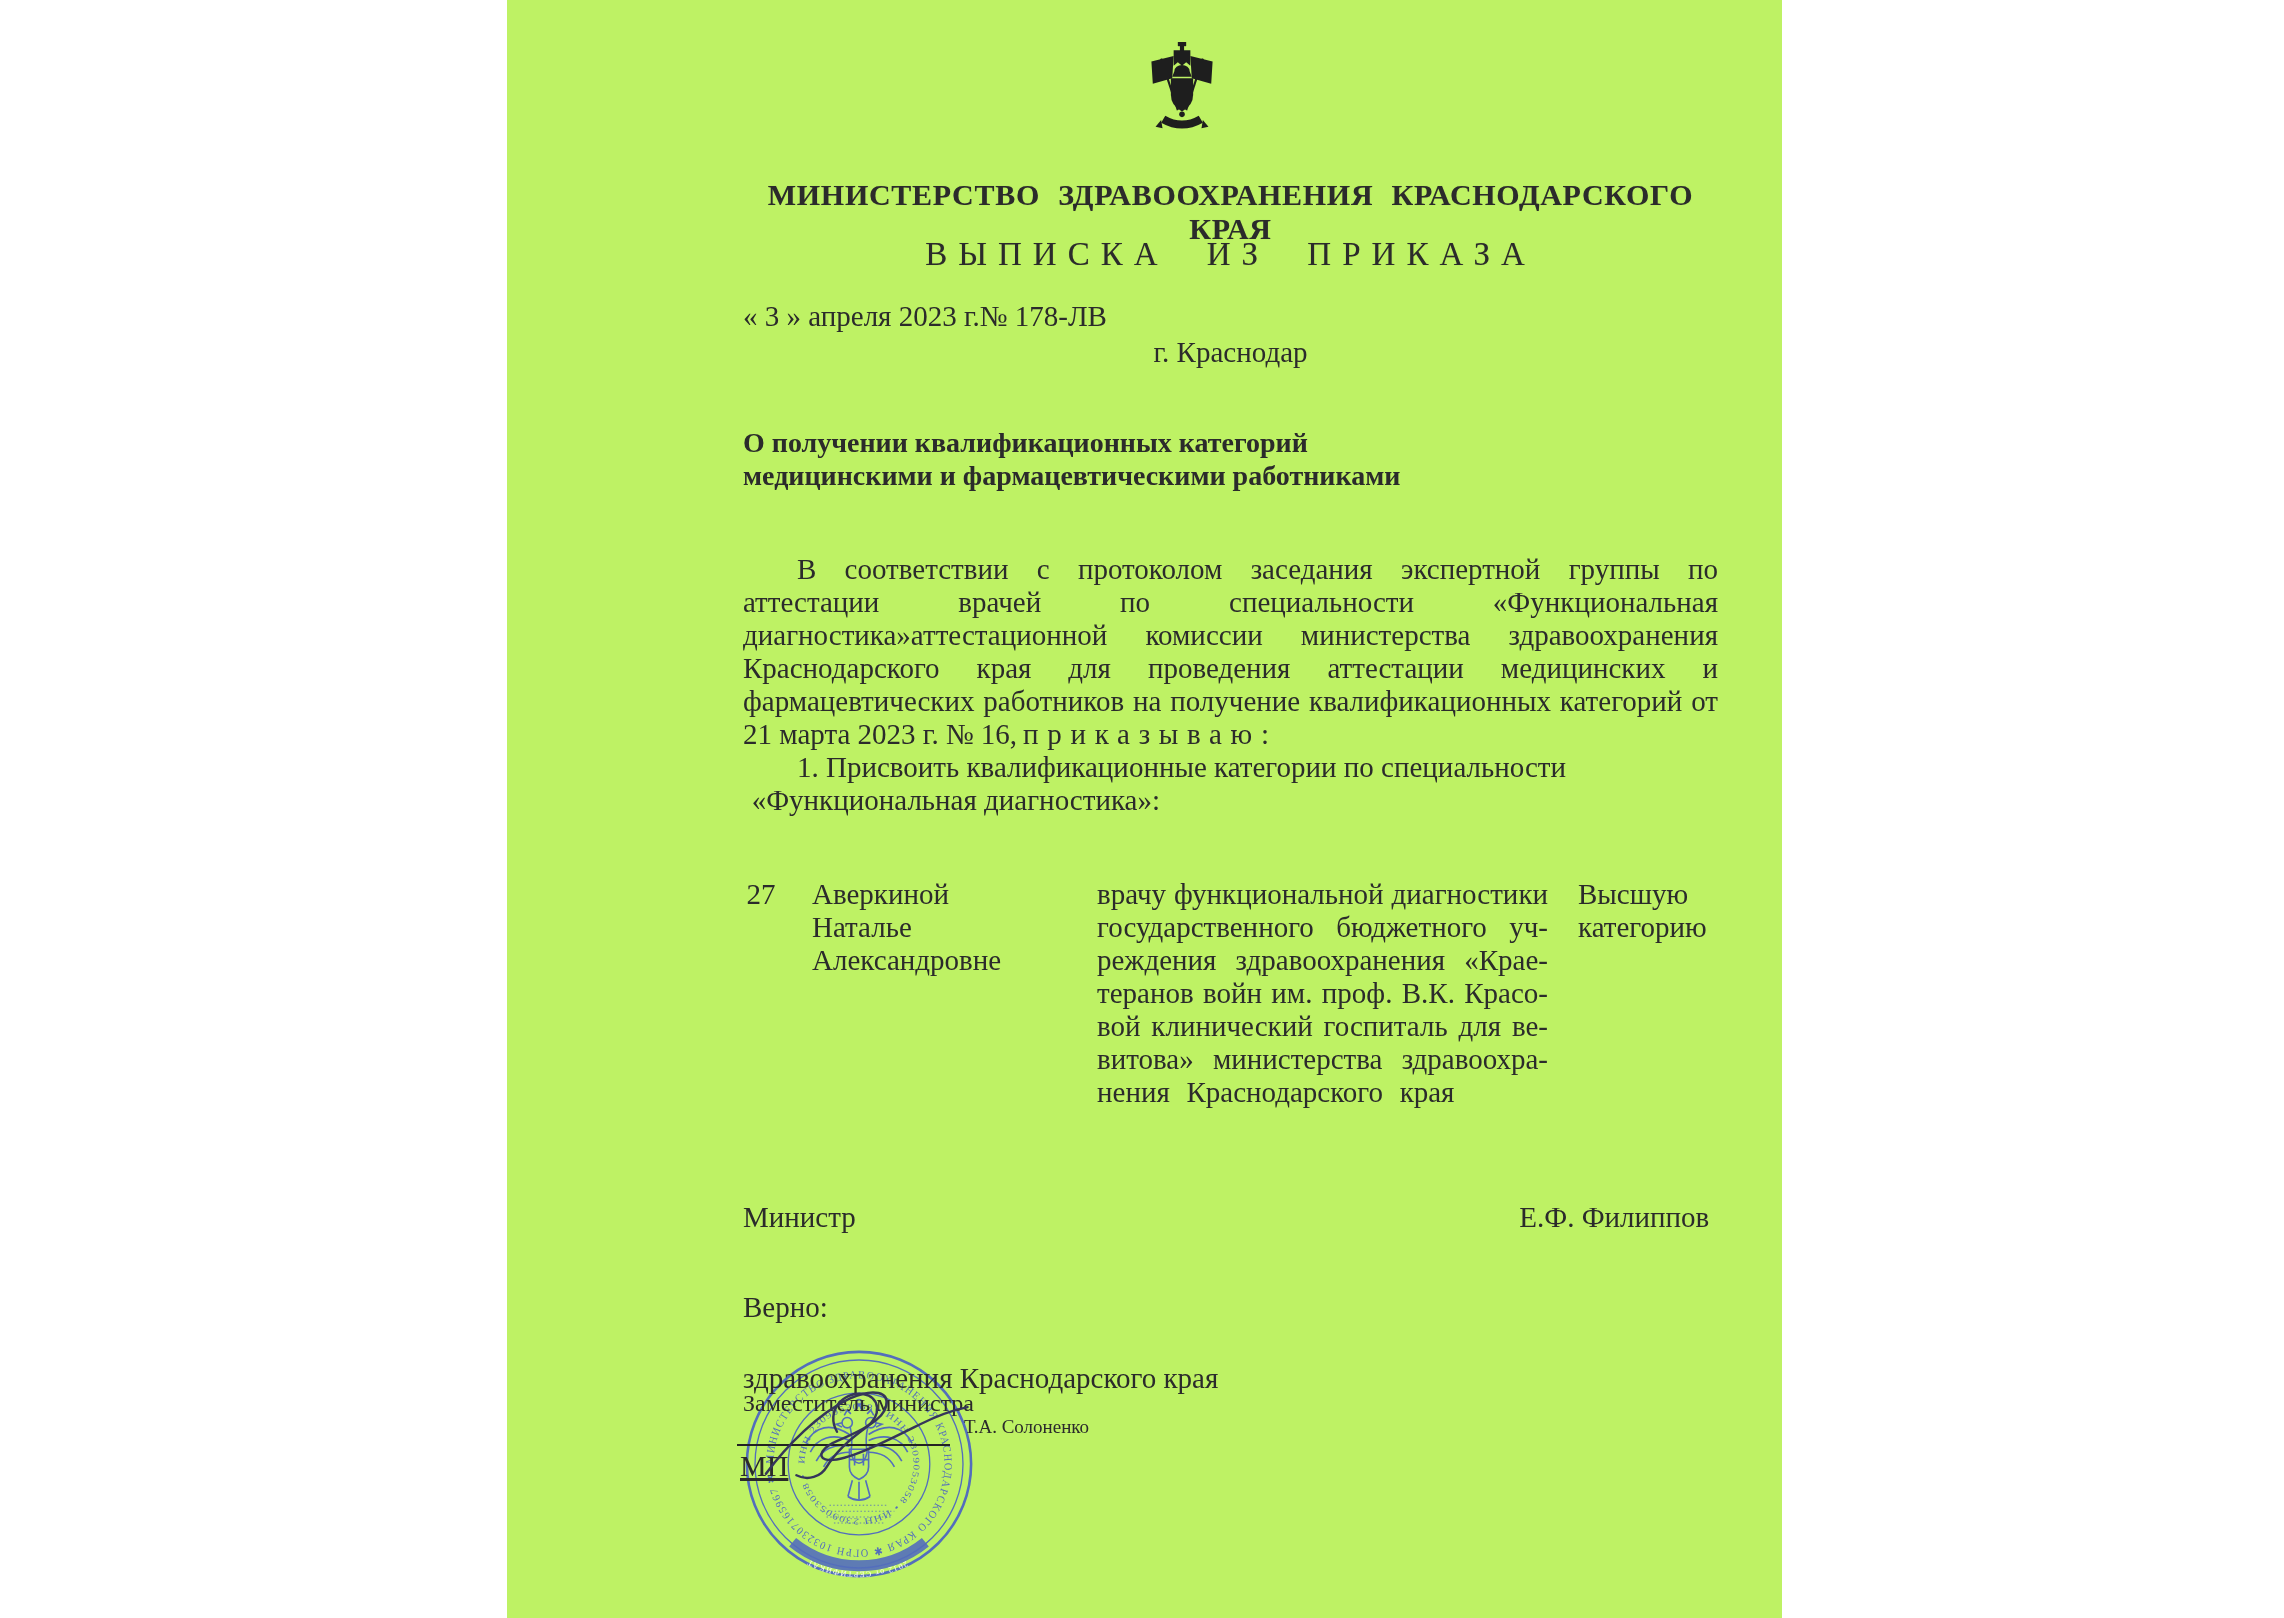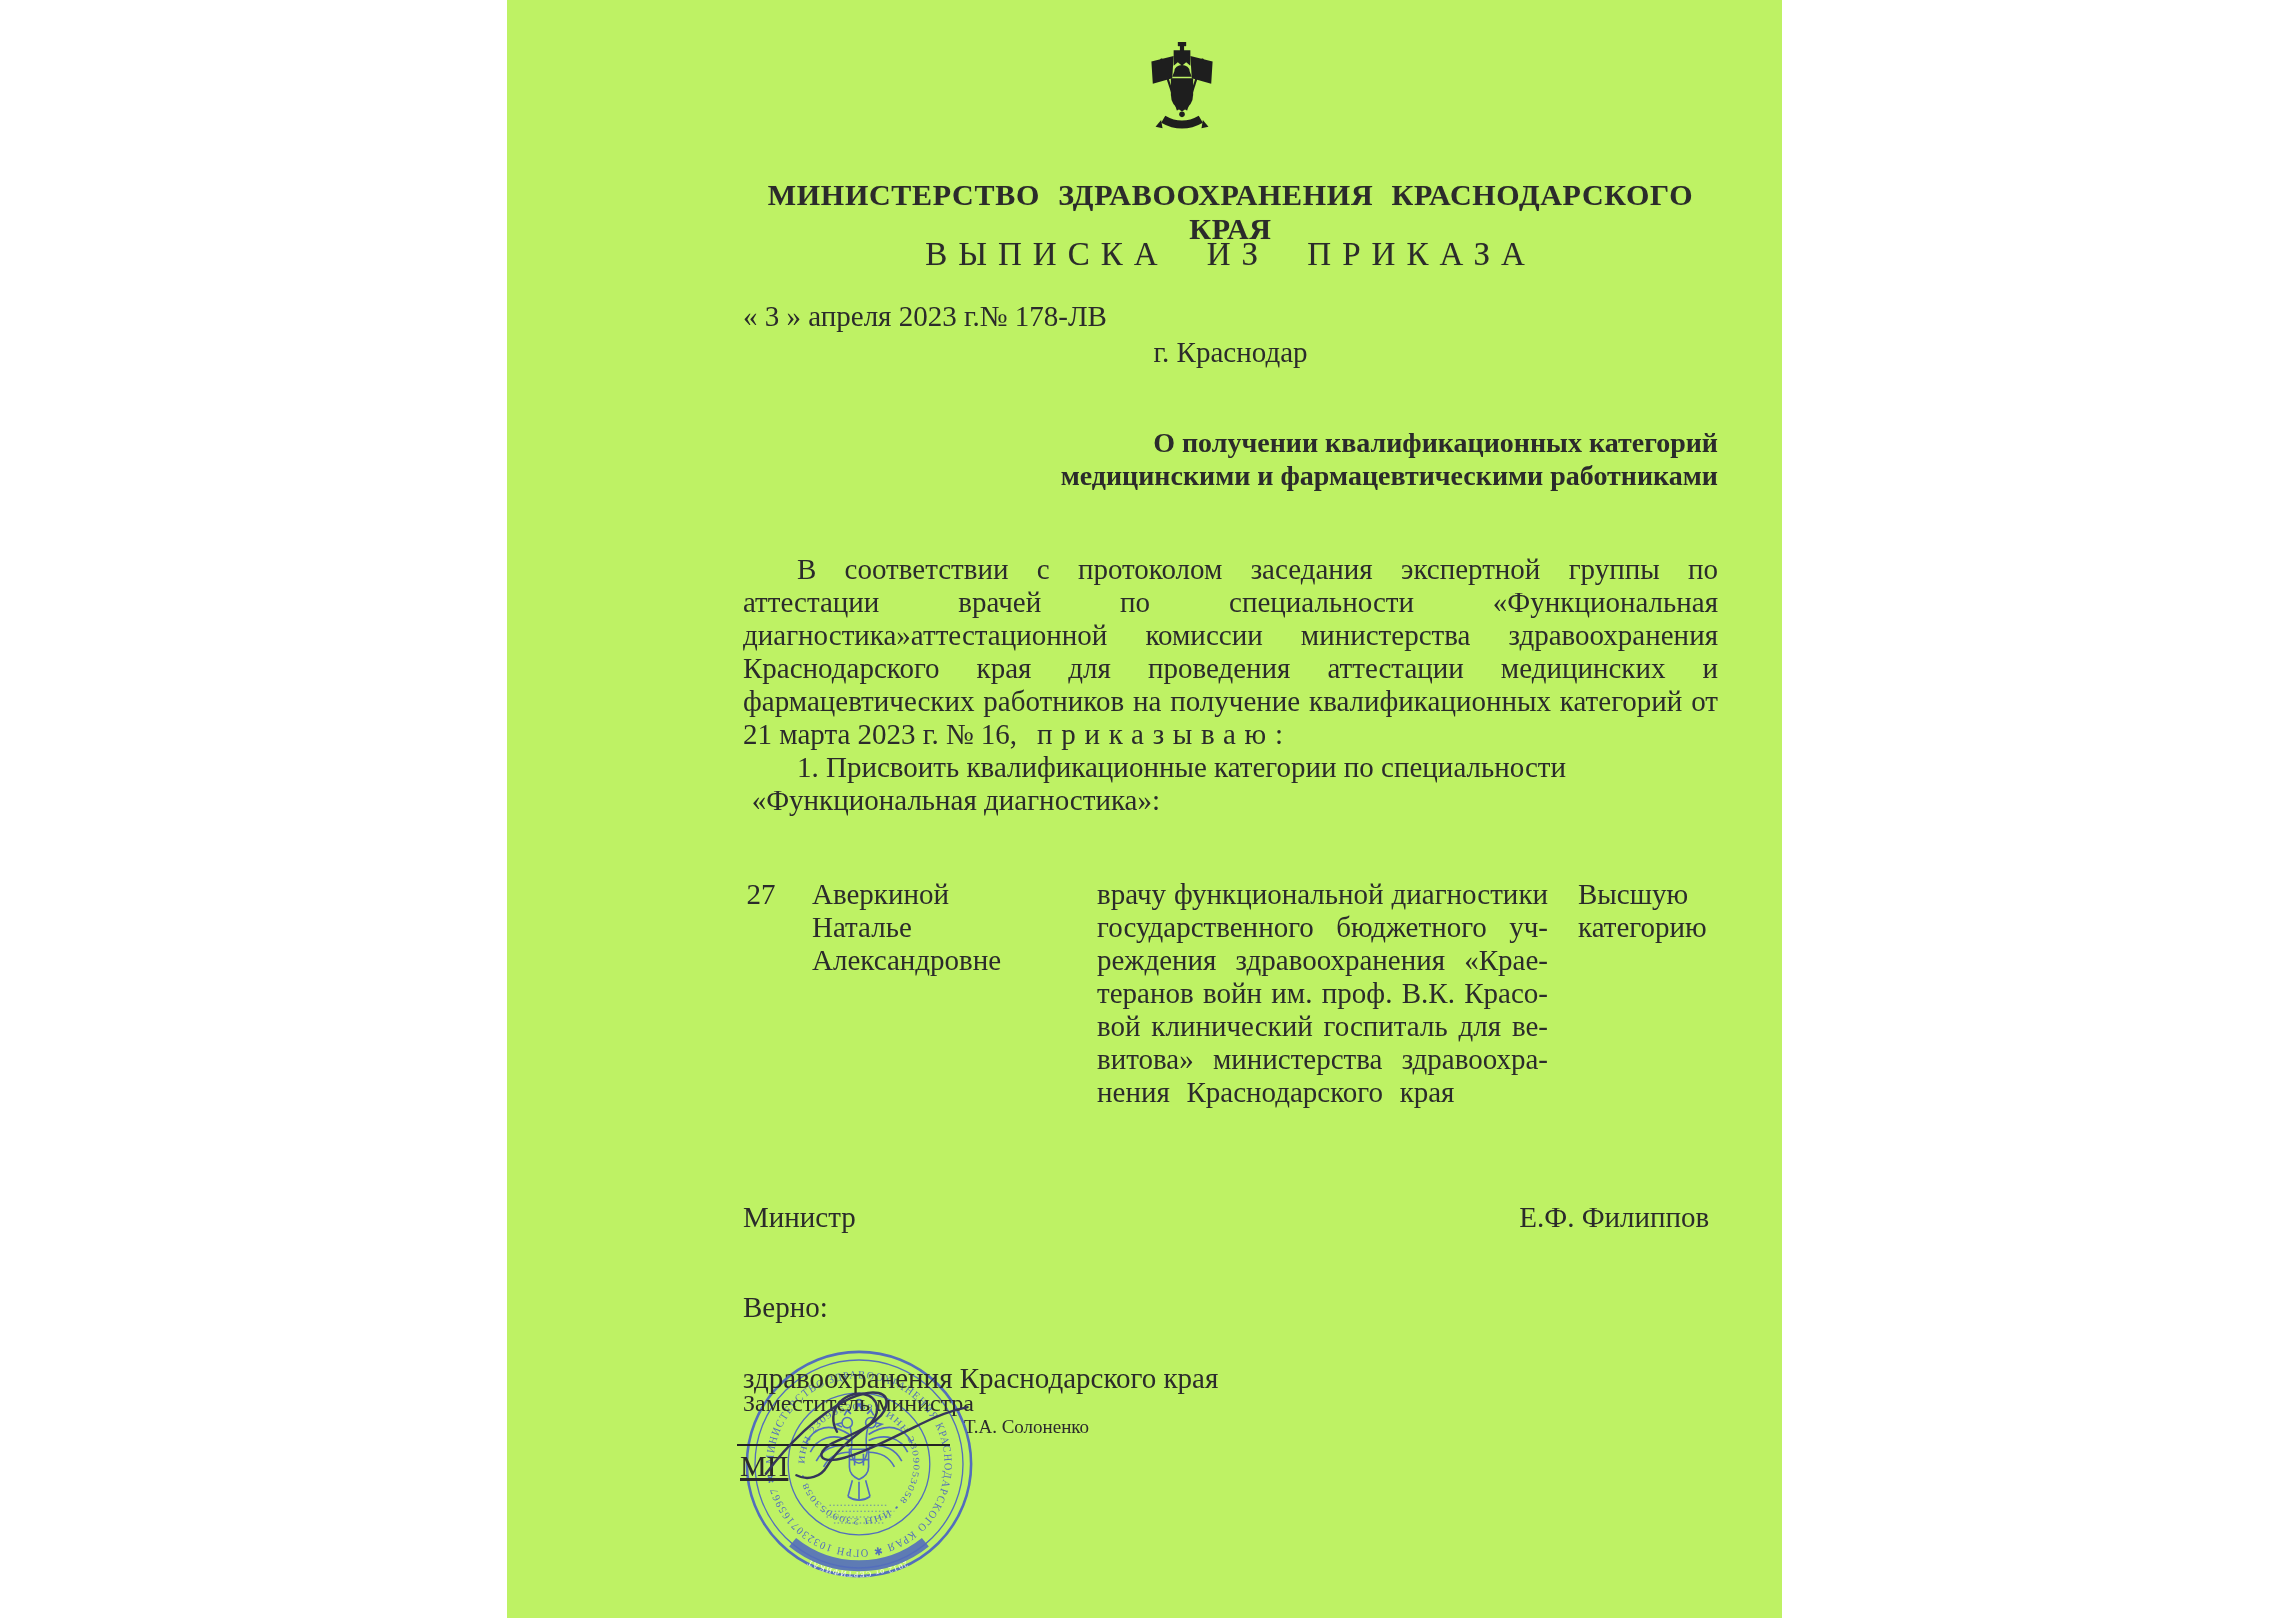--- a/index.html
+++ b/index.html
@@ -5,27 +5,27 @@
   html,body{margin:0;padding:0;background:#ffffff;}
   .canvas{position:relative;width:2284px;height:1618px;background:#ffffff;overflow:hidden;
           font-family:"Liberation Serif","DejaVu Serif",serif;color:#2b2b2b;}
   .page{position:absolute;left:507px;top:0;width:1275px;height:1618px;background:#bef264;}
   .col-block{position:absolute;left:236px;width:975px;}
   .ink{color:#2b2b2b;text-shadow:0 0 0.7px rgba(40,40,40,0.25);}
   .ministry{top:178px;text-align:center;font-weight:bold;font-size:30px;word-spacing:10px;letter-spacing:0.7px;}
   .doctype{top:236px;text-align:center;font-weight:normal;font-size:33px;letter-spacing:11px;word-spacing:19px;}
   .daterow{top:300px;display:flex;justify-content:flex-start;font-size:29px;padding-right:16px;box-sizing:border-box;}
   .city{top:336px;text-align:center;font-size:29px;}
-  .subject{top:426px;text-align:right;font-weight:bold;font-size:28px;line-height:33px;}
+  .subject{top:426px;text-align:left;font-weight:bold;font-size:28px;line-height:33px;}
   .para{top:553px;font-size:29px;line-height:33px;}
   .line{display:block;}
   .just{text-align:justify;text-align-last:justify;}
   .indent1{padding-left:54px;box-sizing:border-box;}
   .indent2{padding-left:8.7px;box-sizing:border-box;}
-  .spaced{letter-spacing:8.7px;margin-left:20px;}
+  .spaced{letter-spacing:8.7px;margin-left:6px;}
   .entry{top:878px;height:232px;font-size:29px;line-height:33px;}
   .e-num{position:absolute;left:3.6px;top:0;}
   .e-names{position:absolute;left:69px;top:0;width:239px;}
   .e-org{position:absolute;left:354px;top:0;width:451px;}
   .e-org .just{text-align:justify;text-align-last:justify;}
   .e-org .lastline{word-spacing:9.4px;}
   .e-cat{position:absolute;left:835px;top:0;width:141px;}
   .minister-row{top:1201px;display:flex;justify-content:space-between;font-size:29px;padding-right:8.7px;box-sizing:border-box;}
   .verno{top:1291px;font-size:29px;z-index:5;}
   .deputy1{top:1390px;font-size:24px;z-index:5;}

